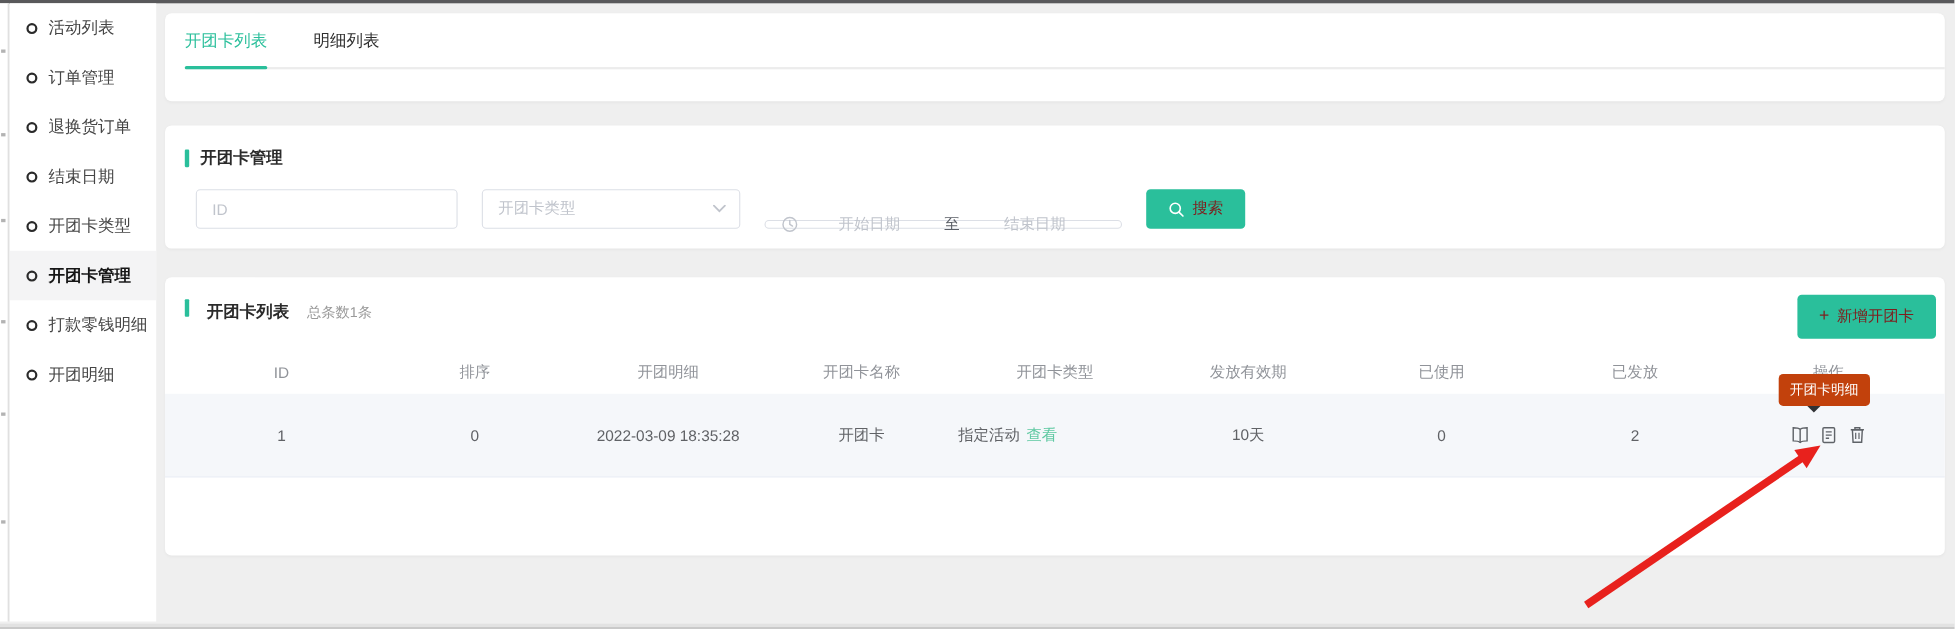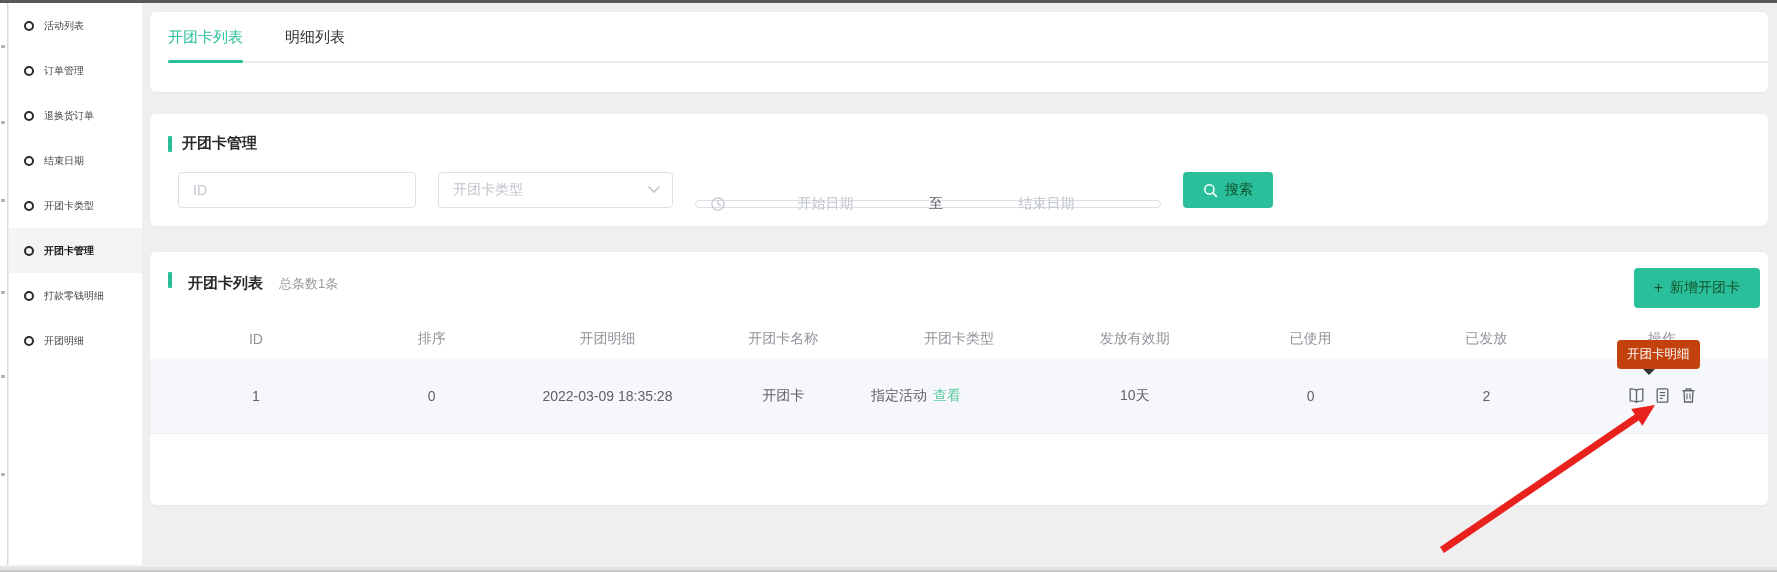--- a/index.html
+++ b/index.html
@@ -15,21 +15,21 @@
   .screen{position:relative;width:1777px;height:572px;background:#efefef;overflow:hidden;}
 
   
   .top-edge{position:absolute;top:0;left:0;right:0;height:3px;background:#59595b;}
   .bottom-edge{position:absolute;bottom:0;left:0;right:0;height:5px;background:#e2e2e2;border-bottom:2px solid #c9c9c9;}
   .left-edge{position:absolute;left:0;top:3px;bottom:7px;width:8px;background:#fff;border-right:1px solid #d9d9d9;}
   .left-edge .frag{position:absolute;left:1px;width:4px;height:3px;background:#b3b3b3;}
 
   
   .sidebar{position:absolute;left:9px;top:3px;bottom:7px;width:133px;background:#fff;}
-  .side-item{height:45px;display:flex;align-items:center;gap:10px;padding-left:15px;font-size:10px;color:#454545;cursor:pointer;}
+  .side-item{height:45px;display:flex;align-items:center;gap:10px;padding-left:15px;font-size:15px;color:#454545;cursor:pointer;}
   .side-item .circle{width:10px;height:10px;border:2px solid #2a2a2a;border-radius:50%;flex:none;}
   .side-item.active{background:#f4f4f5;color:#161616;font-weight:700;}
 
   
   .card{position:absolute;left:150px;width:1618px;background:#fff;border-radius:6px;box-shadow:0 1px 3px rgba(0,0,0,.04);}
   .card-tabs{top:12px;height:80px;}
   .card-filter{top:114px;height:112px;}
   .card-table{top:252px;height:253px;}
 
   
@@ -43,24 +43,24 @@
   .green-bar{width:4px;height:16px;background:var(--accent);border-radius:1px;flex:none;}
 
   
   .filter-title{position:absolute;top:20px;left:18px;}
   .filter-row{position:absolute;left:28px;top:58px;display:flex;gap:22px;height:36px;}
   .fld{border:1px solid var(--border);border-radius:4px;background:#fff;display:flex;align-items:center;font-size:14px;}
   .fld-id{width:238px;padding:0 14px;}
   .fld-id input{border:none;outline:none;width:100%;font-size:14px;color:#333;font-family:inherit;}
   .fld-id input::placeholder{color:var(--ph);}
   .fld-select{width:235px;padding:0 12px 0 14px;justify-content:space-between;color:var(--ph);cursor:pointer;}
-  .fld-date{width:466px;padding:0 14px;color:var(--ph);cursor:pointer;margin-top:28px;}
+  .fld-date{width:325px;padding:0 14px;color:var(--ph);cursor:pointer;margin-top:28px;}
   .fld-date .half{flex:1;text-align:center;}
   .fld-date .sep{color:#5a5e66;padding:0 4px;}
-  .btn{border:none;border-radius:4px;background:var(--accent);color:#14532d;font-size:14px;display:flex;align-items:center;justify-content:center;gap:7px;cursor:pointer;font-family:inherit;}
+  .btn{border:none;border-radius:4px;background:var(--accent);color:#7f1d1d;font-size:14px;display:flex;align-items:center;justify-content:center;gap:7px;cursor:pointer;font-family:inherit;}
   .btn-search{width:90px;height:36px;}
 
   
   .list-head{position:absolute;top:20px;left:18px;display:flex;align-items:baseline;gap:16px;}
   .list-count{font-size:13px;font-weight:400;color:#9a9a9a;}
   .btn-add{position:absolute;top:16px;right:8px;height:40px;padding:0 20px;font-size:14px;}
   .btn-add .plus{font-size:16px;font-weight:400;}
   .grid9{display:grid;grid-template-columns:repeat(9,1fr);}
   .thead{position:absolute;top:72px;left:18px;right:18px;height:30px;align-items:center;color:var(--head-gray);font-size:14px;}
   .thead span{text-align:center;}

